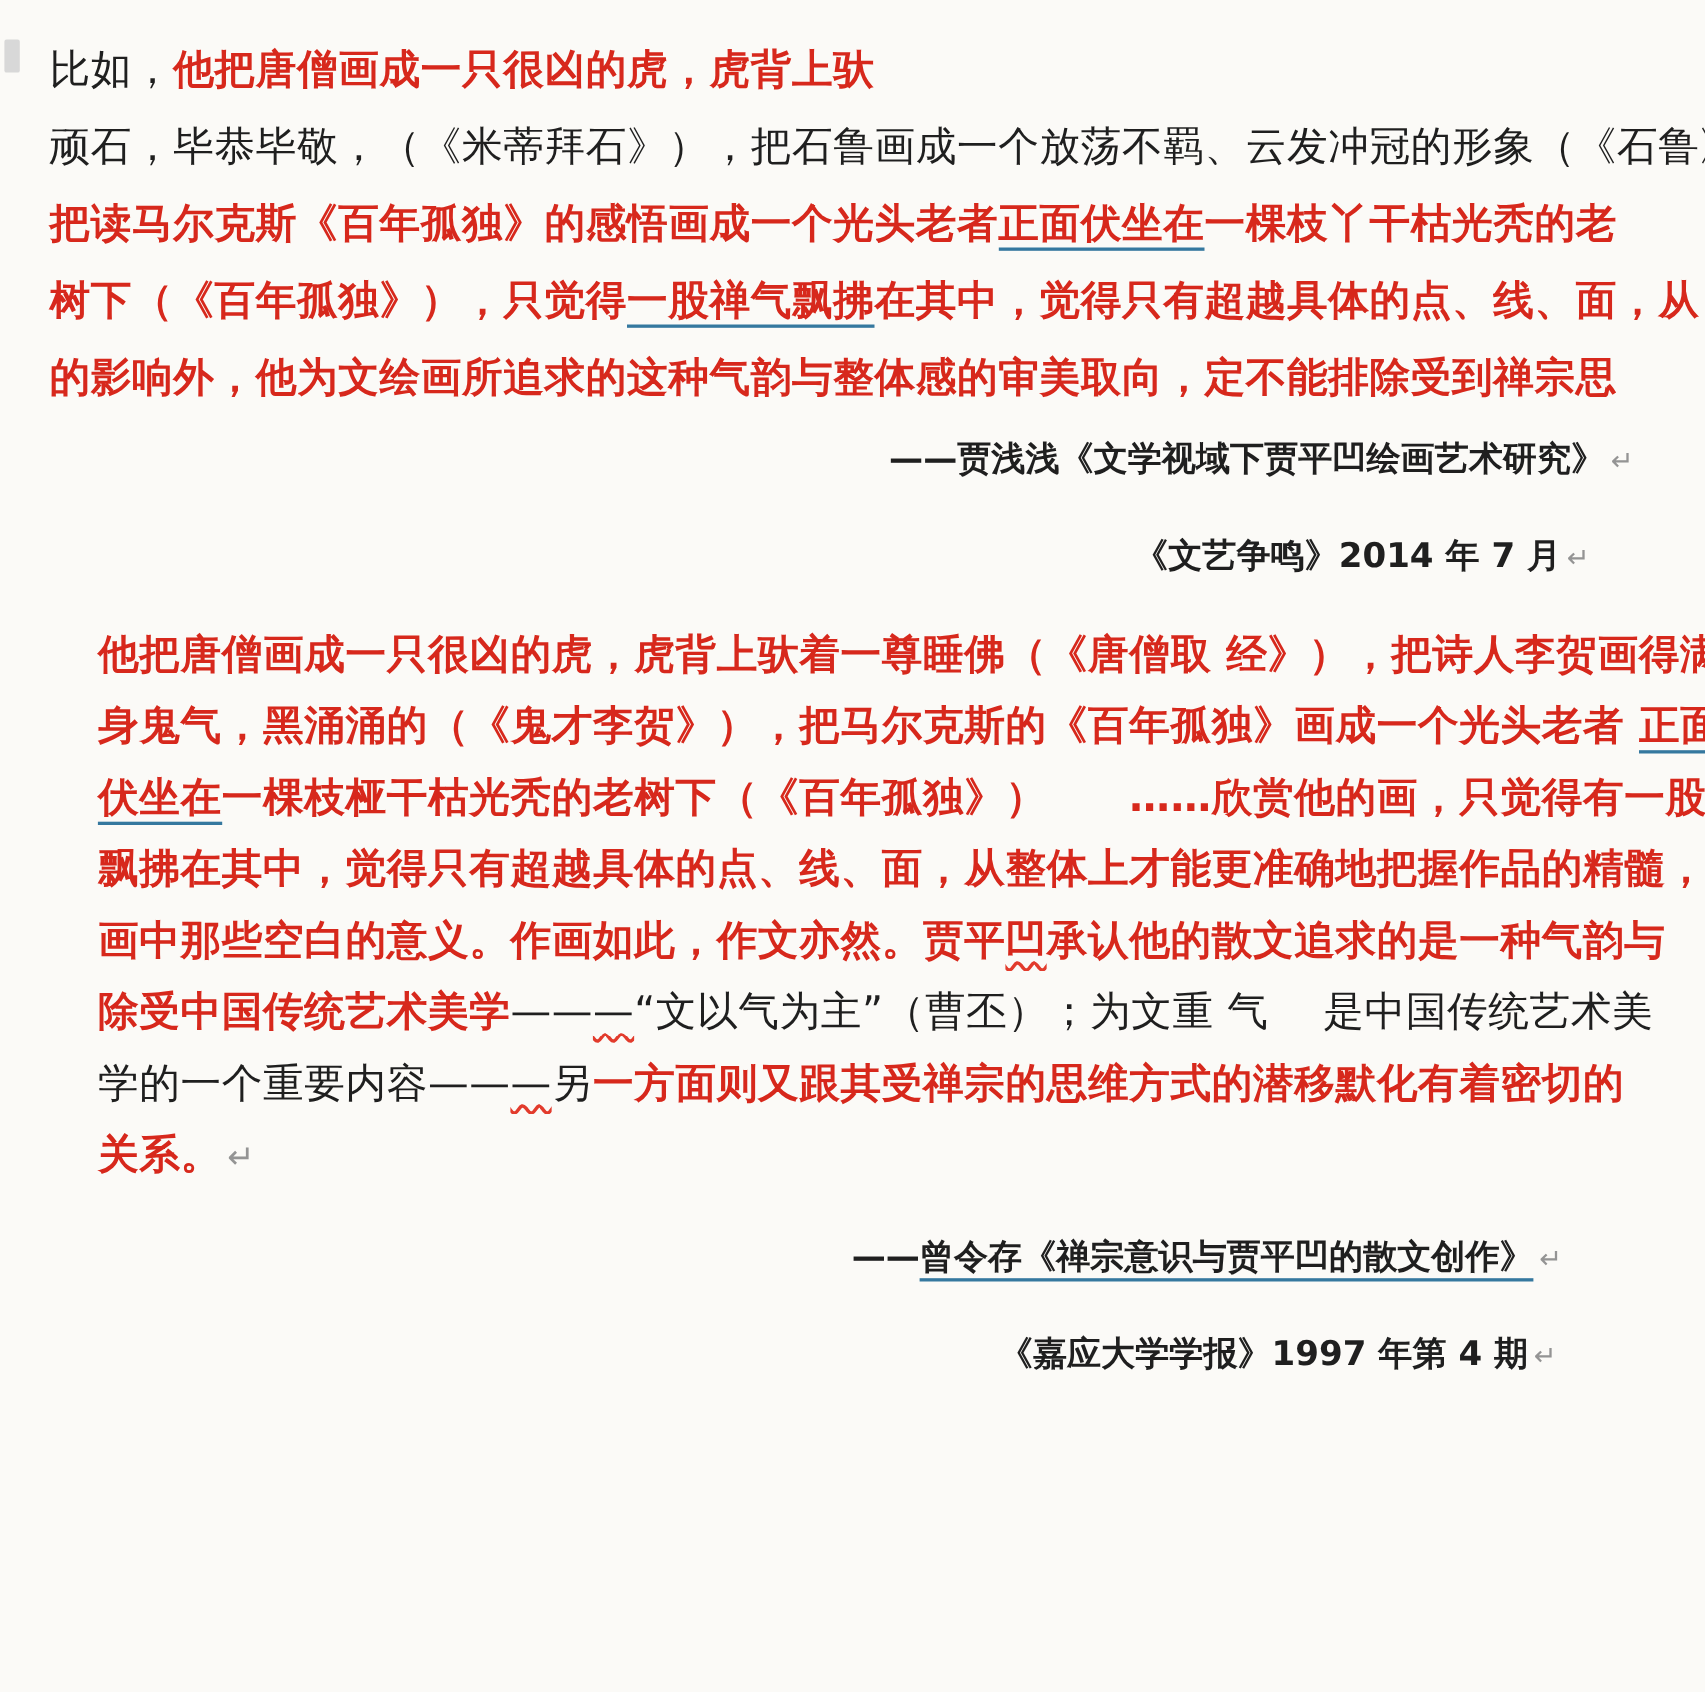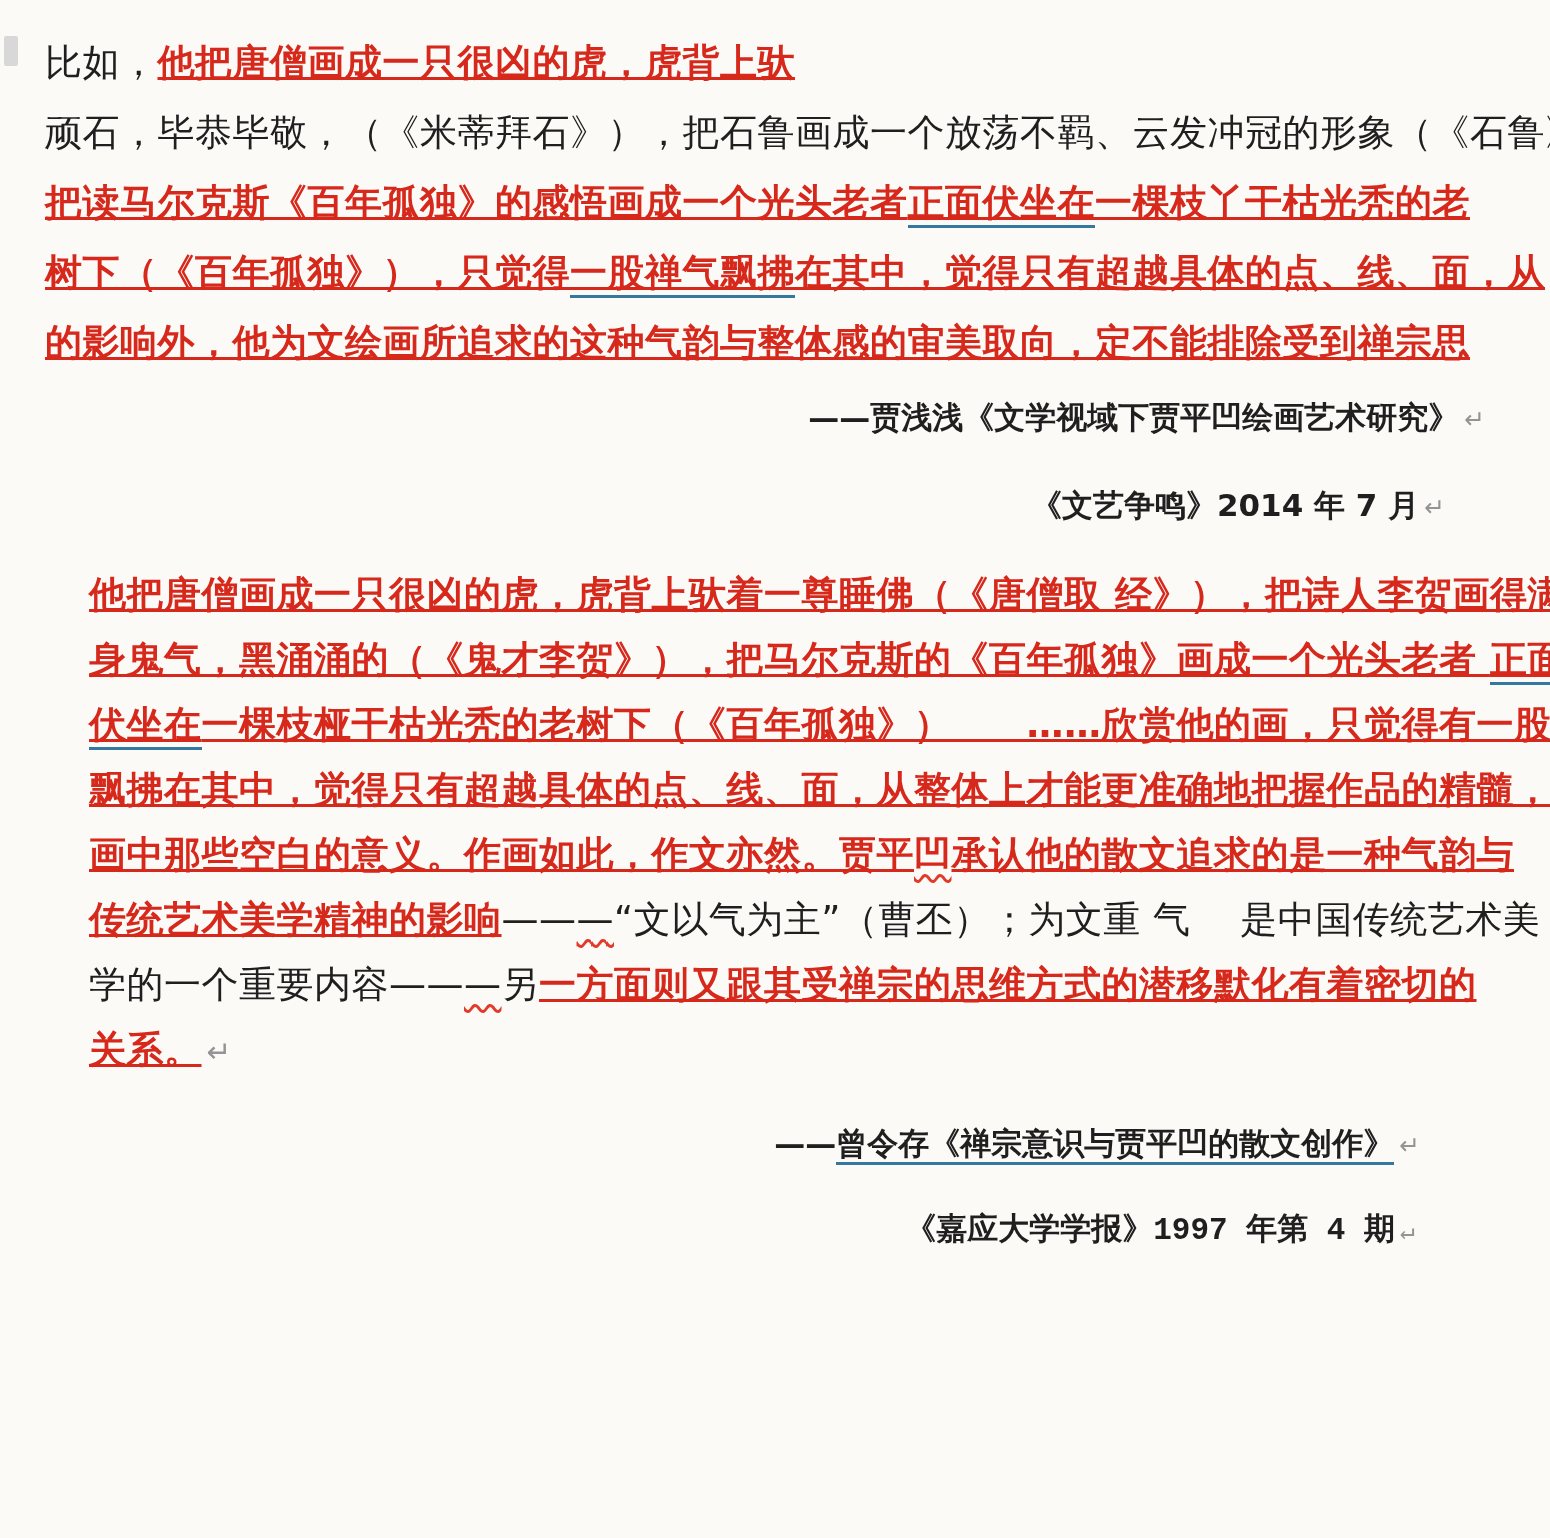--- a/index.html
+++ b/index.html
@@ -40,22 +40,22 @@
     white-space:nowrap;
     font-size:31px;
     line-height:66px;height:66px;
     text-align:right;
     font-weight:700;
     color:var(--black);
   }
   #attr1{margin-top:6px;padding-right:20px;}
   #attr2{margin-top:22px;padding-right:60px;}
   #attr3{margin-top:28px;padding-right:85px;}
-  #attr4{margin-top:22px;padding-right:90px;font-family:Liberation Mono, monospace;}
-  .seg-r{color:var(--red);font-weight:700;text-decoration:underline;}
+  #attr4{margin-top:22px;padding-right:90px;}
+  .seg-r{color:var(--red);font-weight:700;}
   .seg-k{color:var(--black);font-weight:400;}
   .seg-b{font-weight:700;}
   .u{
     border-bottom:3px solid var(--uline);
     padding-bottom:1px;
     text-align:center;
   }
   .wavy{
     text-decoration-line:underline;
     text-decoration-style:wavy;
@@ -87,20 +87,20 @@
 
   <div id="attr1" class="attr"><span class="seg-k seg-b">——贾浅浅《文学视域下贾平凹绘画艺术研究》</span><span class="ret">↵</span></div>
   <div id="attr2" class="attr"><span class="seg-k seg-b">《文艺争鸣》2014 年 7 月</span><span class="ret">↵</span></div>
 
   <div id="p2" class="para">
       <div class="line"><span class="seg-r">他把唐僧画成一只很凶的虎，虎背上驮着一尊睡佛（《唐僧取 经》），把诗人李贺画得满</span></div>
       <div class="line"><span class="seg-r">身鬼气，黑涌涌的（《鬼才李贺》），把马尔克斯的《百年孤独》画成一个光头老者 </span><span class="seg-r u">正面</span></div>
       <div class="line"><span class="seg-r u">伏坐在</span><span class="seg-r">一棵枝桠干枯光秃的老树下（《百年孤独》）　　……欣赏他的画，只觉得有一股“气”</span></div>
       <div class="line"><span class="seg-r">飘拂在其中，觉得只有超越具体的点、线、面，从整体上才能更准确地把握作品的精髓，</span></div>
       <div class="line"><span class="seg-r">画中那些空白的意义。作画如此，作文亦然。贾平</span><span class="seg-r wavy">凹</span><span class="seg-r">承认他的散文追求的是一种气韵与</span></div>
-      <div class="line"><span class="seg-r">传统艺术美学精神的影响</span><span class="seg-k">——</span><span class="seg-k wavy">—</span><span class="seg-k">“文以气为主”（曹丕）；为文重 气　 是中国传统艺术美</span></div>
+      <div class="line"><span class="seg-r">除受中国传统艺术美学</span><span class="seg-k">——</span><span class="seg-k wavy">—</span><span class="seg-k">“文以气为主”（曹丕）；为文重 气　 是中国传统艺术美</span></div>
       <div class="line"><span class="seg-k">学的一个重要内容——</span><span class="seg-k wavy">—</span><span class="seg-k">另</span><span class="seg-r">一方面则又跟其受禅宗的思维方式的潜移默化有着密切的</span></div>
       <div class="line"><span class="seg-r">关系。</span><span class="ret">↵</span></div>
     </div>
 
   <div id="attr3" class="attr"><span class="seg-k seg-b">——</span><span class="seg-k seg-b u">曾令存《禅宗意识与贾平凹的散文创作》</span><span class="ret">↵</span></div>
   <div id="attr4" class="attr"><span class="seg-k seg-b">《嘉应大学学报》1997 年第 4 期</span><span class="ret">↵</span></div>
 </div>
 
 </body></html>

